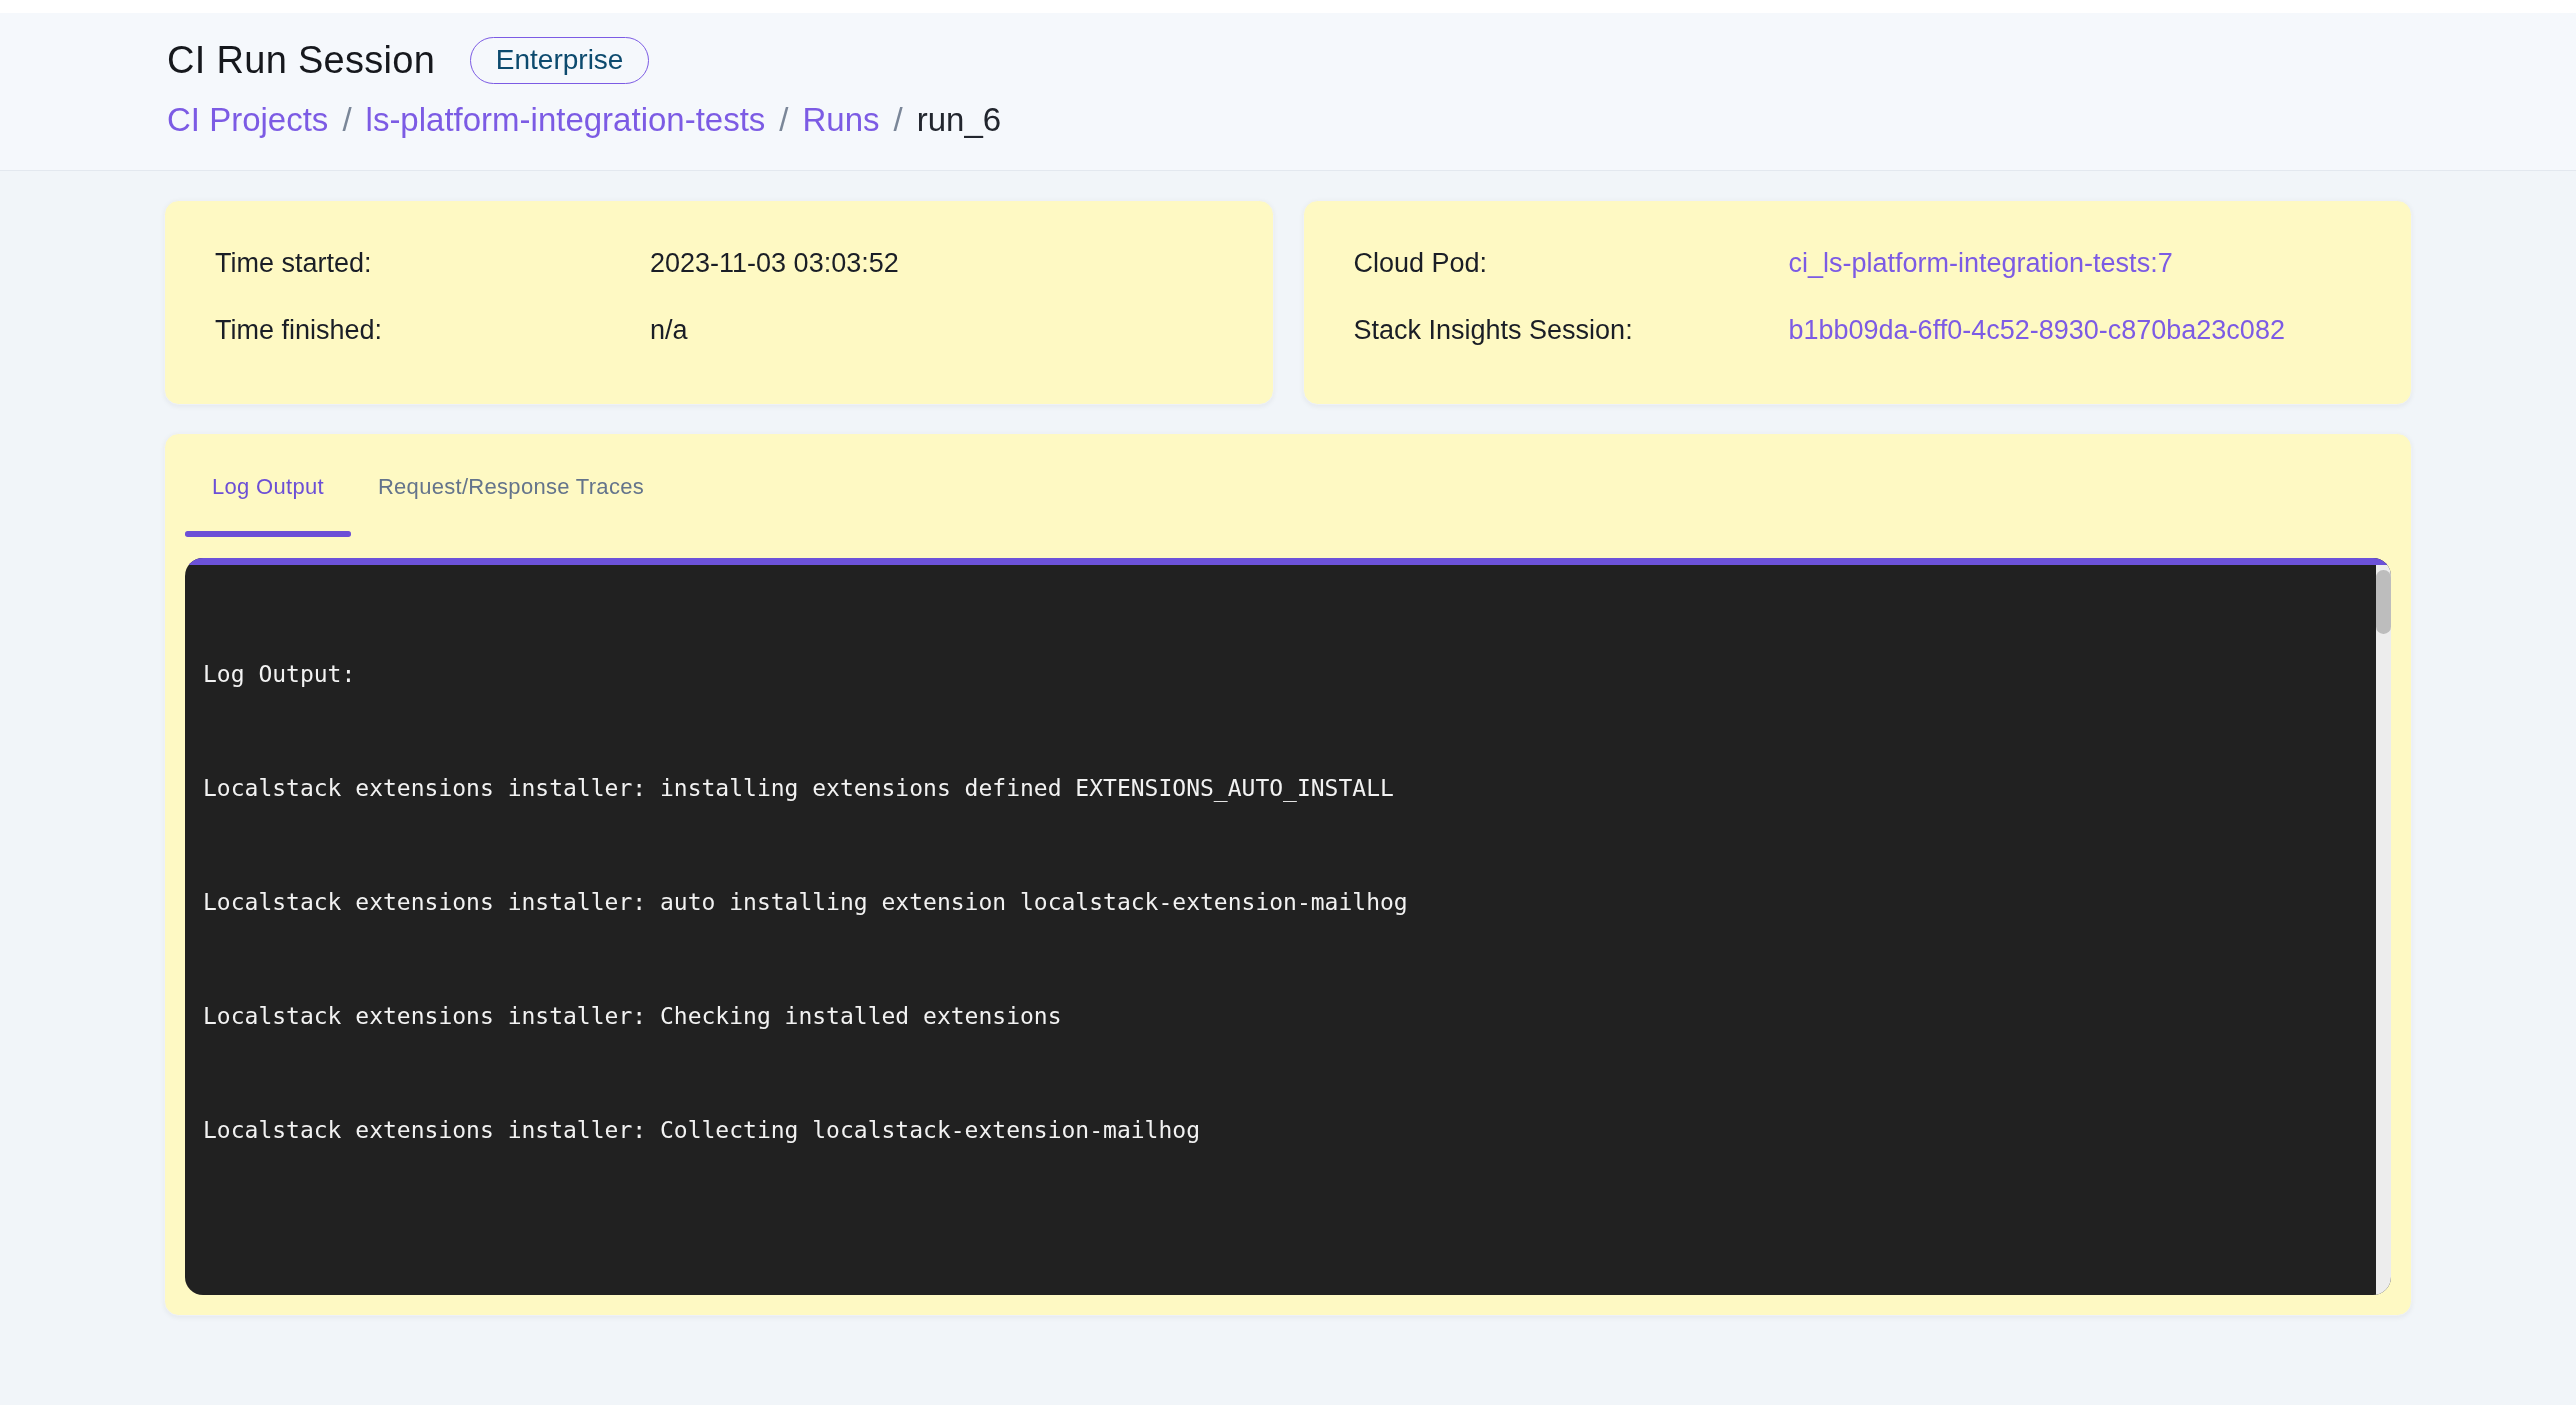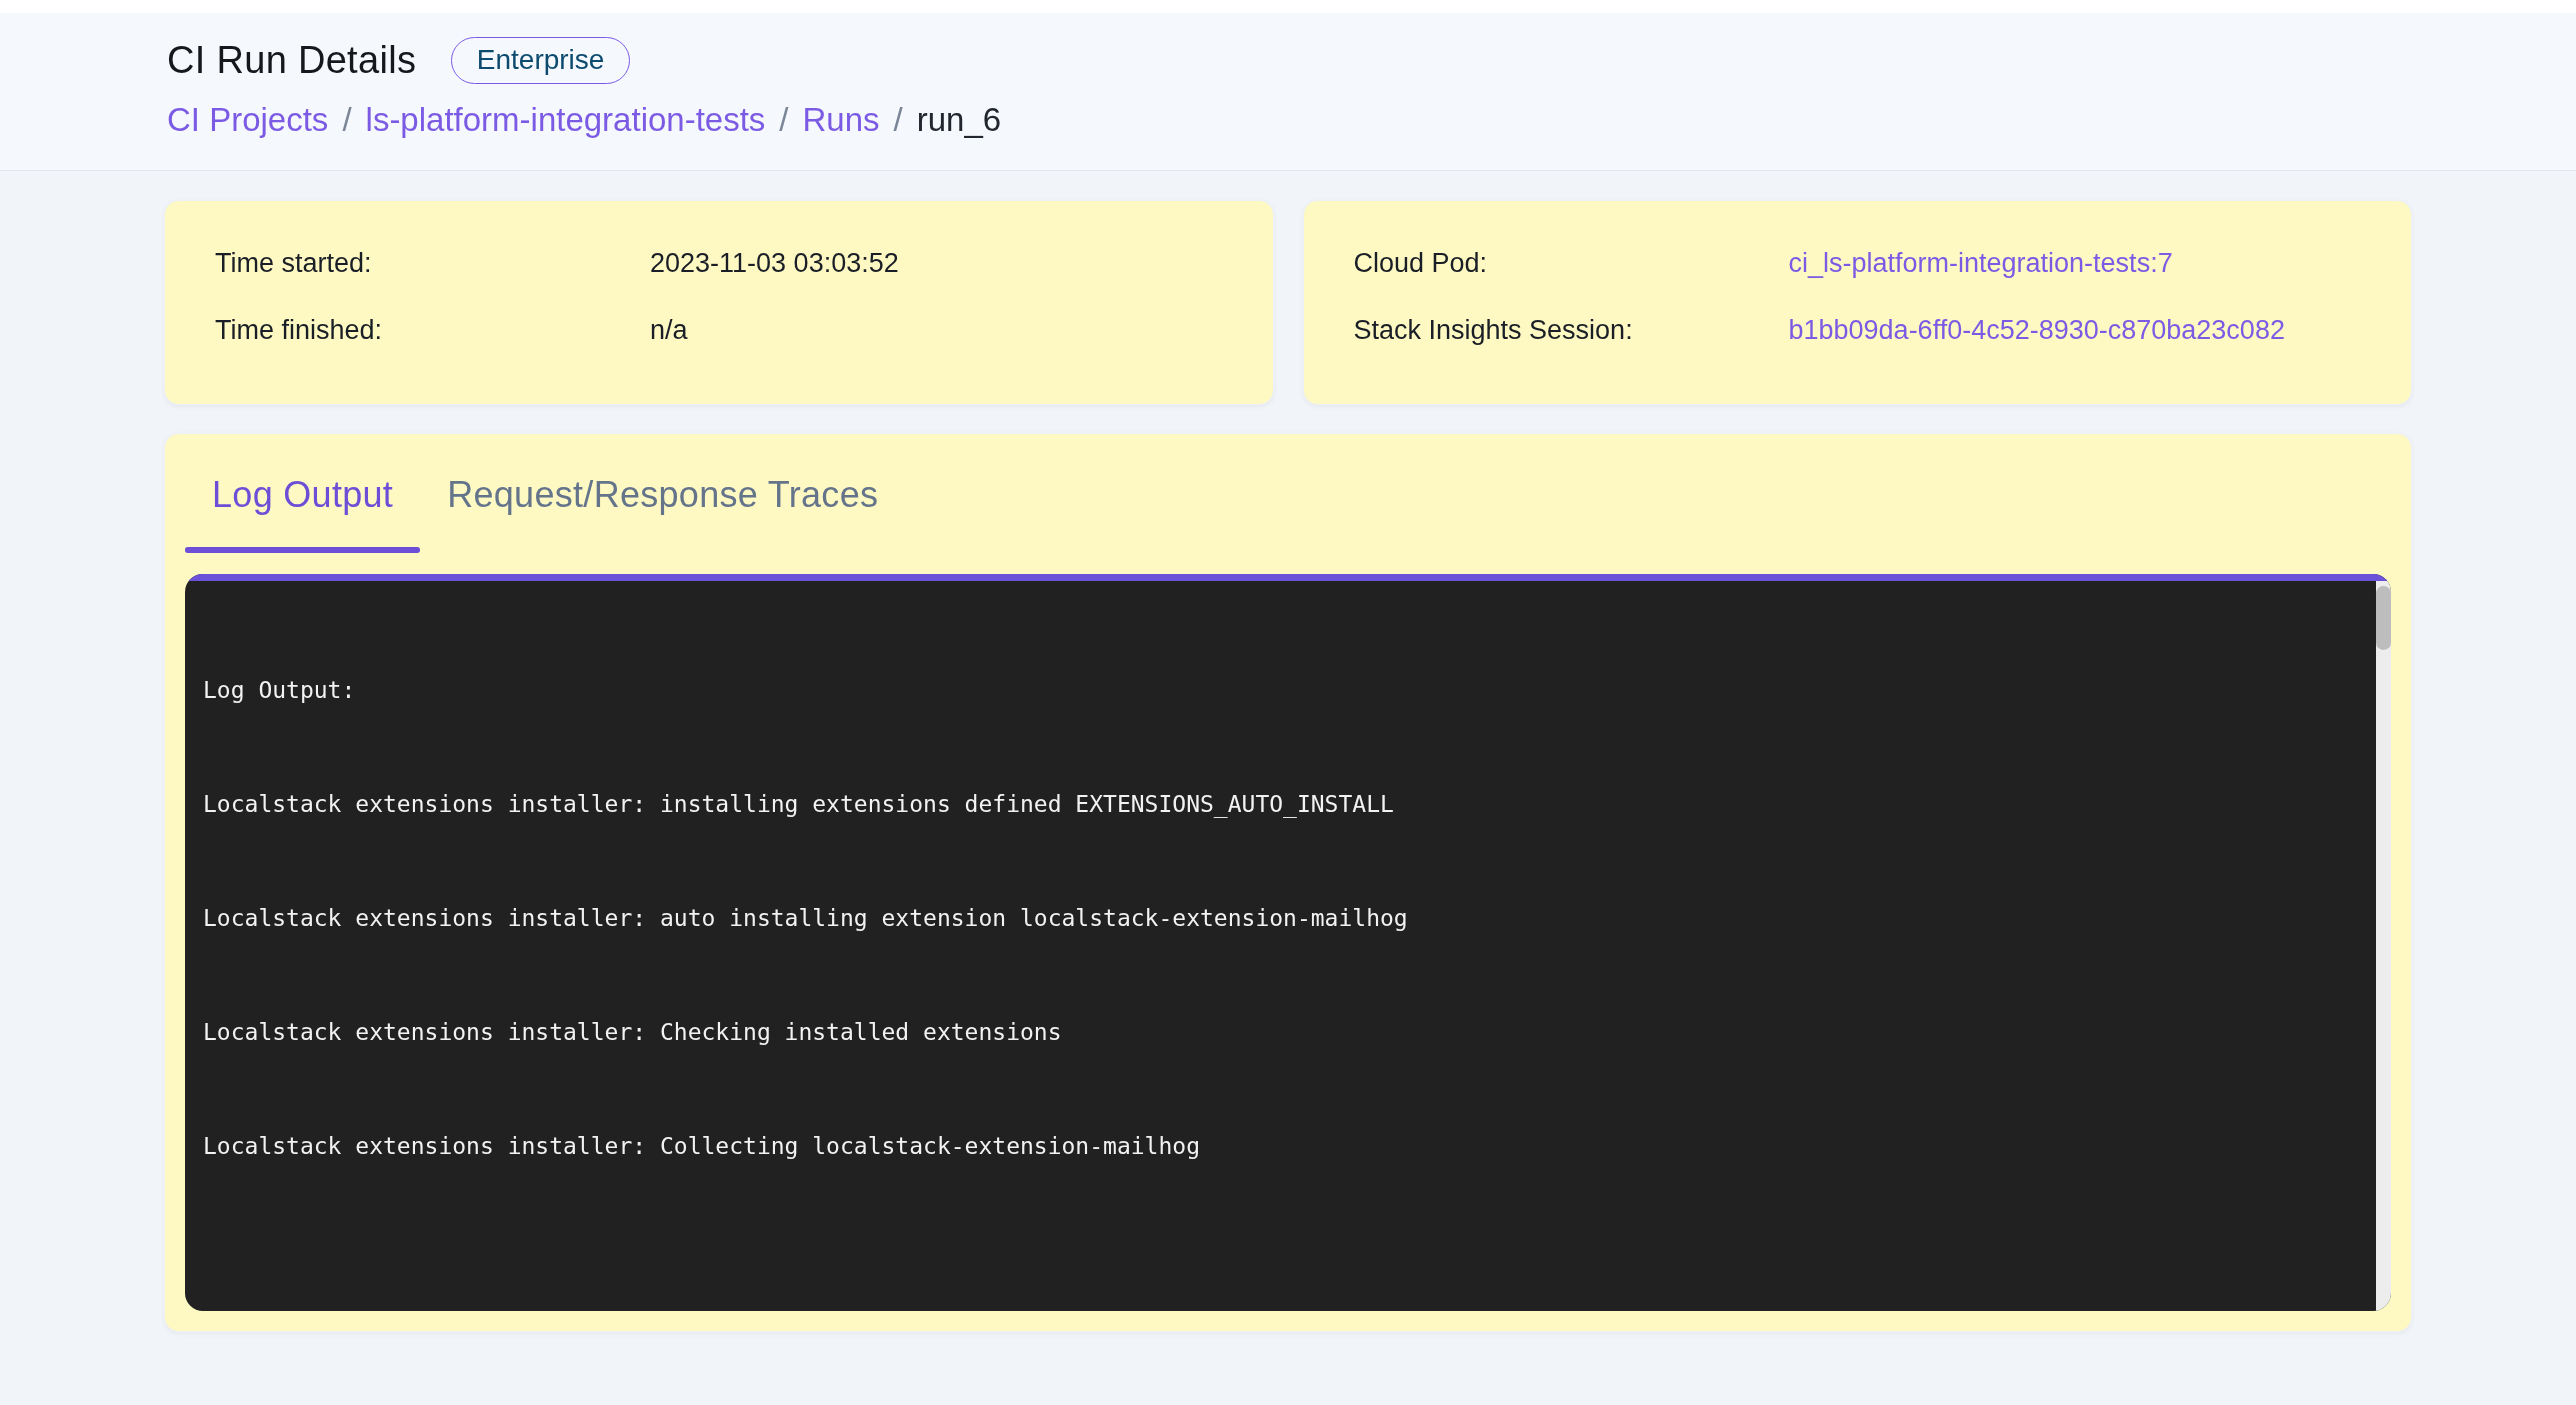--- a/index.html
+++ b/index.html
@@ -48,21 +48,21 @@
   .info-row { display: flex; font-size: 27px; margin-bottom: 36px; }
   .info-row:last-child { margin-bottom: 0; }
   .info-label { width: 435px; color: #1A1E26; flex: none; }
   .info-value { color: #1A1E26; }
   .info-value.link { color: #7C5BE4; cursor: pointer; }
 
   .log-card { margin-top: 28px; padding: 20px; }
   .tabs { display: flex; padding-top: 0; }
   .tab {
     position: relative;
-    font-size: 36px; font-weight: 500;
+    font-size: 22px; font-weight: 500;
     color: #64748B;
     padding: 20px 27px 37px 27px;
     cursor: pointer;
     letter-spacing: 0.3px;
   }
   .tab.active { color: #6C4FD6; }
   .tab.active::after {
     content: "";
     position: absolute; left: 0; right: 0; bottom: 0;
     height: 5.5px; background: #6C4FD6; border-radius: 2.7px;
@@ -97,21 +97,21 @@
     cursor: pointer;
   }
 </style>
 </head>
 <body>
 
 <div class="topbar"></div>
 
 <div class="header">
   <div class="title-row">
-    <h1 class="page-title">CI Run Details</h1>
+    <h1 class="page-title">CI Run Session</h1>
     <span class="badge">Enterprise</span>
   </div>
   <nav class="breadcrumb">
     <a class="link">CI Projects</a>
     <span class="sep">/</span>
     <a class="link">ls-platform-integration-tests</a>
     <span class="sep">/</span>
     <a class="link">Runs</a>
     <span class="sep">/</span>
     <span class="current">run_6</span>

